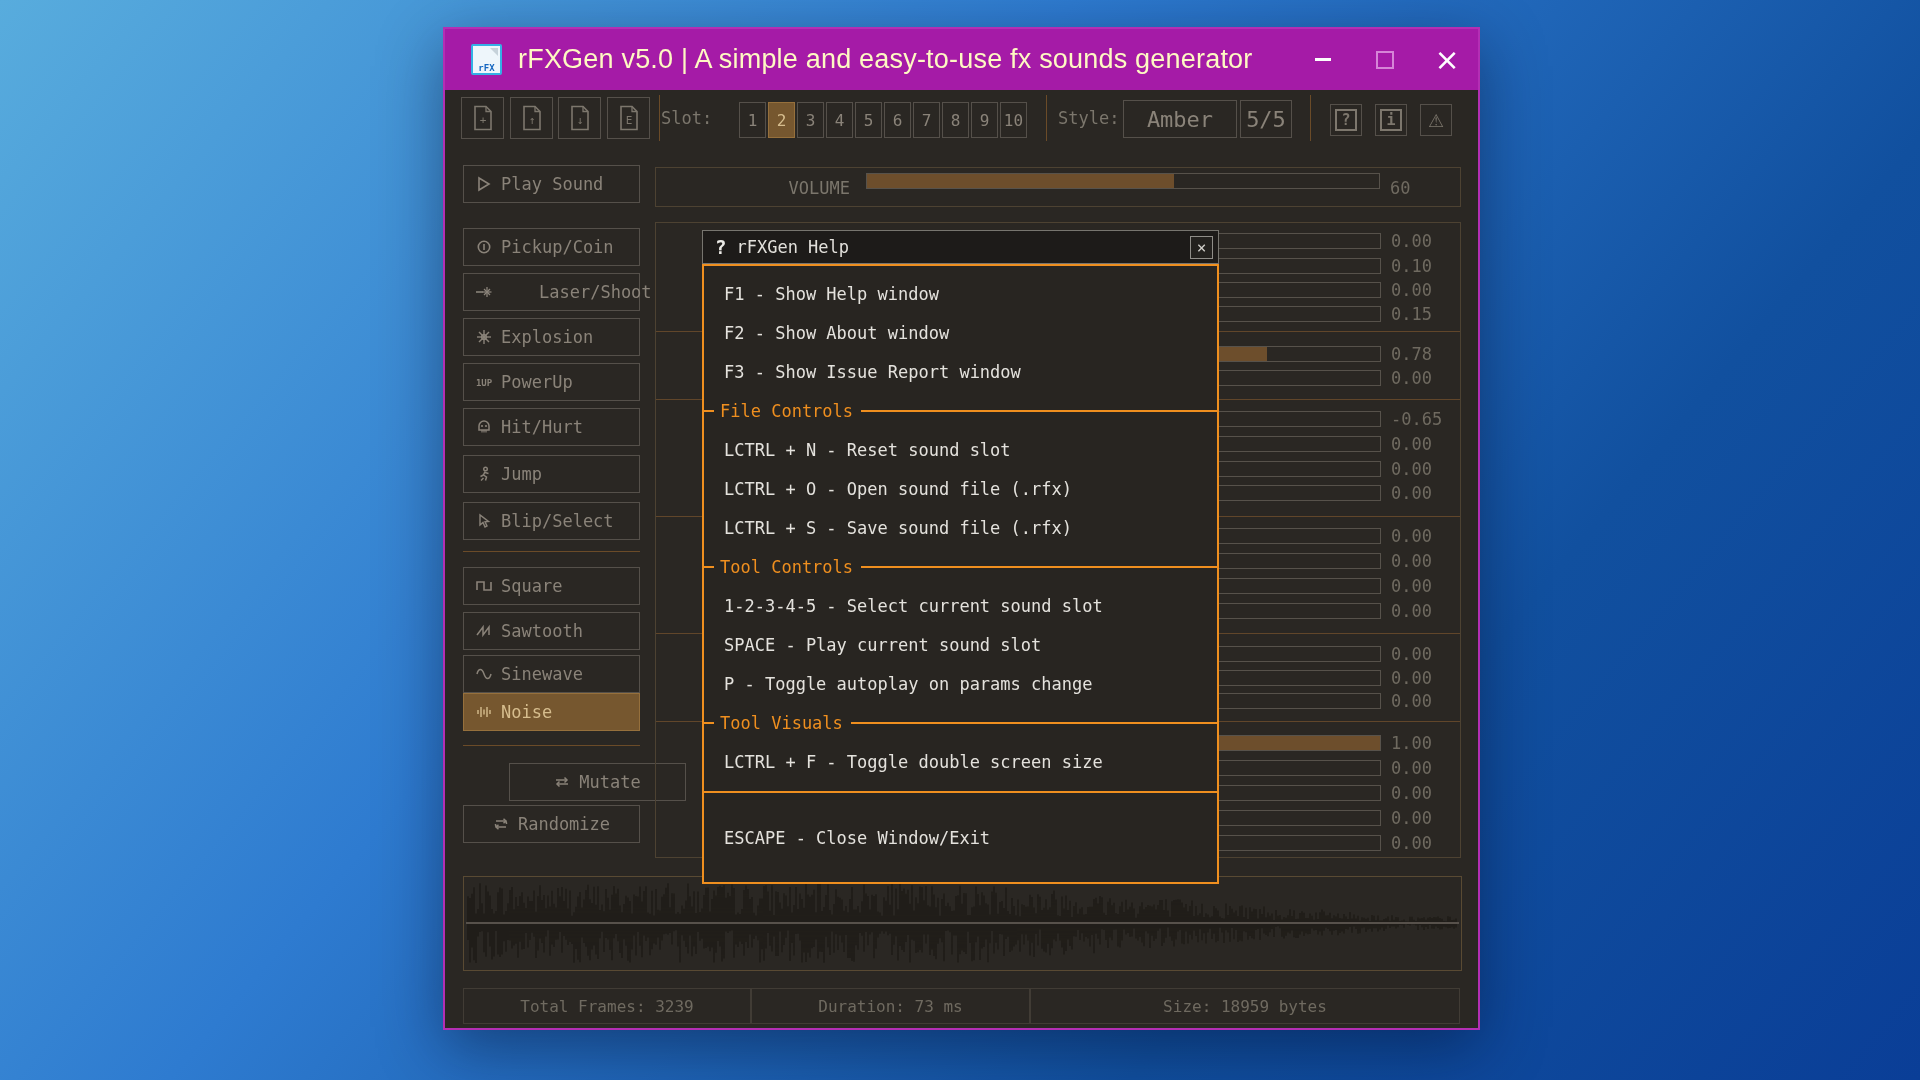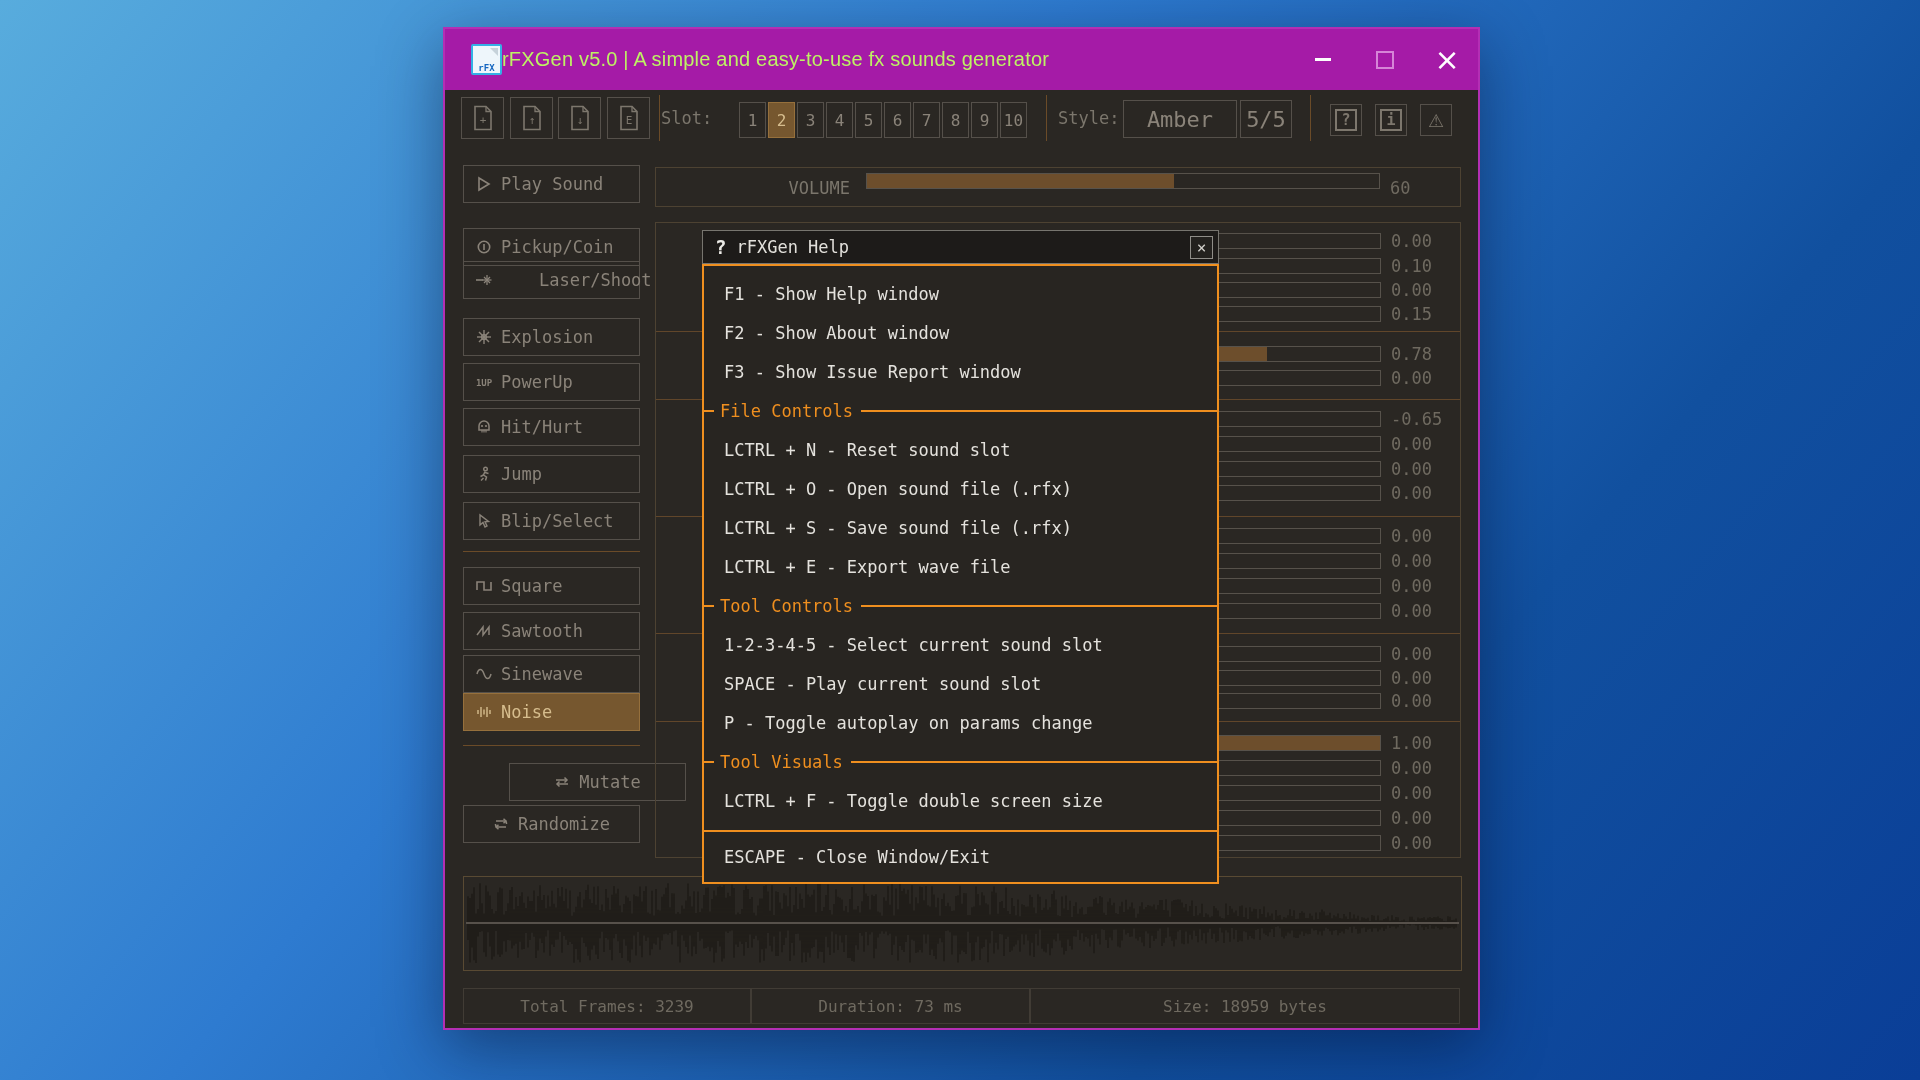--- a/index.html
+++ b/index.html
@@ -12,21 +12,21 @@
   .window{
     position:absolute;left:443px;top:27px;width:1037px;height:1003px;
     background:#2a2723;border:2px solid #b42fb4;box-sizing:border-box;
     box-shadow:0 18px 60px rgba(0,10,40,.45);
   }
   
   .titlebar{position:absolute;left:0;top:0;width:100%;height:61px;background:var(--magenta,#a51ba7);display:flex;align-items:center;}
   .app-icon{width:27px;height:27px;margin-left:26px;background:#eef6fb;border:2px solid #35b0e5;border-radius:2px;position:relative;display:flex;align-items:flex-end;justify-content:center;}
   .app-icon .fold{position:absolute;top:2px;right:2px;width:8px;height:8px;background:#c6d2da;clip-path:polygon(100% 0,0 0,100% 100%);}
   .app-icon .txt{font-size:9px;line-height:10px;color:#1566c0;font-weight:bold;}
-  .title-text{color:#bef264;font-family:"Liberation Sans","DejaVu Sans",sans-serif;font-size:20px;margin-left:0;letter-spacing:.2px;}
+  .title-text{color:#fef9c3;font-family:"Liberation Sans","DejaVu Sans",sans-serif;font-size:27px;margin-left:16px;letter-spacing:.2px;}
   .win-controls{position:absolute;right:0;top:0;height:61px;display:flex;align-items:center;}
   .win-btn{width:62px;height:61px;display:flex;align-items:center;justify-content:center;color:#fff;}
   .min-glyph{width:16px;height:3px;background:#fdfdfd;}
   .max-glyph{width:14px;height:14px;border:2px solid rgba(255,220,255,.55);}
   .close-glyph{font-size:30px;line-height:30px;color:#fff;font-family:"DejaVu Sans",sans-serif;}
   
   .tool-btn{position:absolute;top:68px;width:43px;height:42px;border:1px solid #55504a;box-sizing:border-box;display:flex;align-items:center;justify-content:center;color:#7d776d;}
   .tb-sep{position:absolute;top:66px;height:46px;width:1px;background:#6b4b28;}
   .tb-label{position:absolute;top:79px;color:#7b766c;font-size:17px;}
   .slot-row{position:absolute;left:294px;top:73px;display:flex;gap:2px;}
@@ -158,21 +158,21 @@
         </svg>
         <span>Play Sound</span>
       </div>
       <div class="side-btn" style="top: 199px;">
         <svg width="16" height="16" viewBox="0 0 16 16">
           <circle cx="8" cy="8" r="5.7" fill="none" stroke="currentColor" stroke-width="1.6"></circle>
           <line x1="8" y1="5" x2="8" y2="11" stroke="currentColor" stroke-width="1.6"></line>
         </svg>
         <span>Pickup/Coin</span>
       </div>
-      <div class="side-btn" style="top: 232px; gap: 47px;">
+      <div class="side-btn" style="top: 244px; gap: 47px;">
         <svg width="16" height="16" viewBox="0 0 16 16">
           <line x1="0" y1="8" x2="7" y2="8" stroke="currentColor" stroke-width="1.6"></line>
           <g stroke="currentColor" stroke-width="1.3">
             <line x1="11" y1="3" x2="11" y2="13"></line>
             <line x1="6.5" y1="8" x2="15.5" y2="8"></line>
             <line x1="8" y1="5" x2="14" y2="11"></line>
             <line x1="8" y1="11" x2="14" y2="5"></line>
           </g>
         </svg>
         <span>Laser/Shoot</span>
@@ -412,21 +412,20 @@
         <div class="dlg-row">F2 - Show About window</div>
         <div class="dlg-row">F3 - Show Issue Report window</div>
         <div class="dlg-row section">
           <div class="tick"></div>
           <span class="lbl">File Controls</span>
           <div class="line"></div>
         </div>
         <div class="dlg-row">LCTRL + N - Reset sound slot</div>
         <div class="dlg-row">LCTRL + O - Open sound file (.rfx)</div>
         <div class="dlg-row">LCTRL + S - Save sound file (.rfx)</div>
-        <div class="dlg-row">LCTRL + E - Export wave file</div>
         <div class="dlg-row section">
           <div class="tick"></div>
           <span class="lbl">Tool Controls</span>
           <div class="line"></div>
         </div>
         <div class="dlg-row">1-2-3-4-5 - Select current sound slot</div>
         <div class="dlg-row">SPACE - Play current sound slot</div>
         <div class="dlg-row">P - Toggle autoplay on params change</div>
         <div class="dlg-row section">
           <div class="tick"></div>

